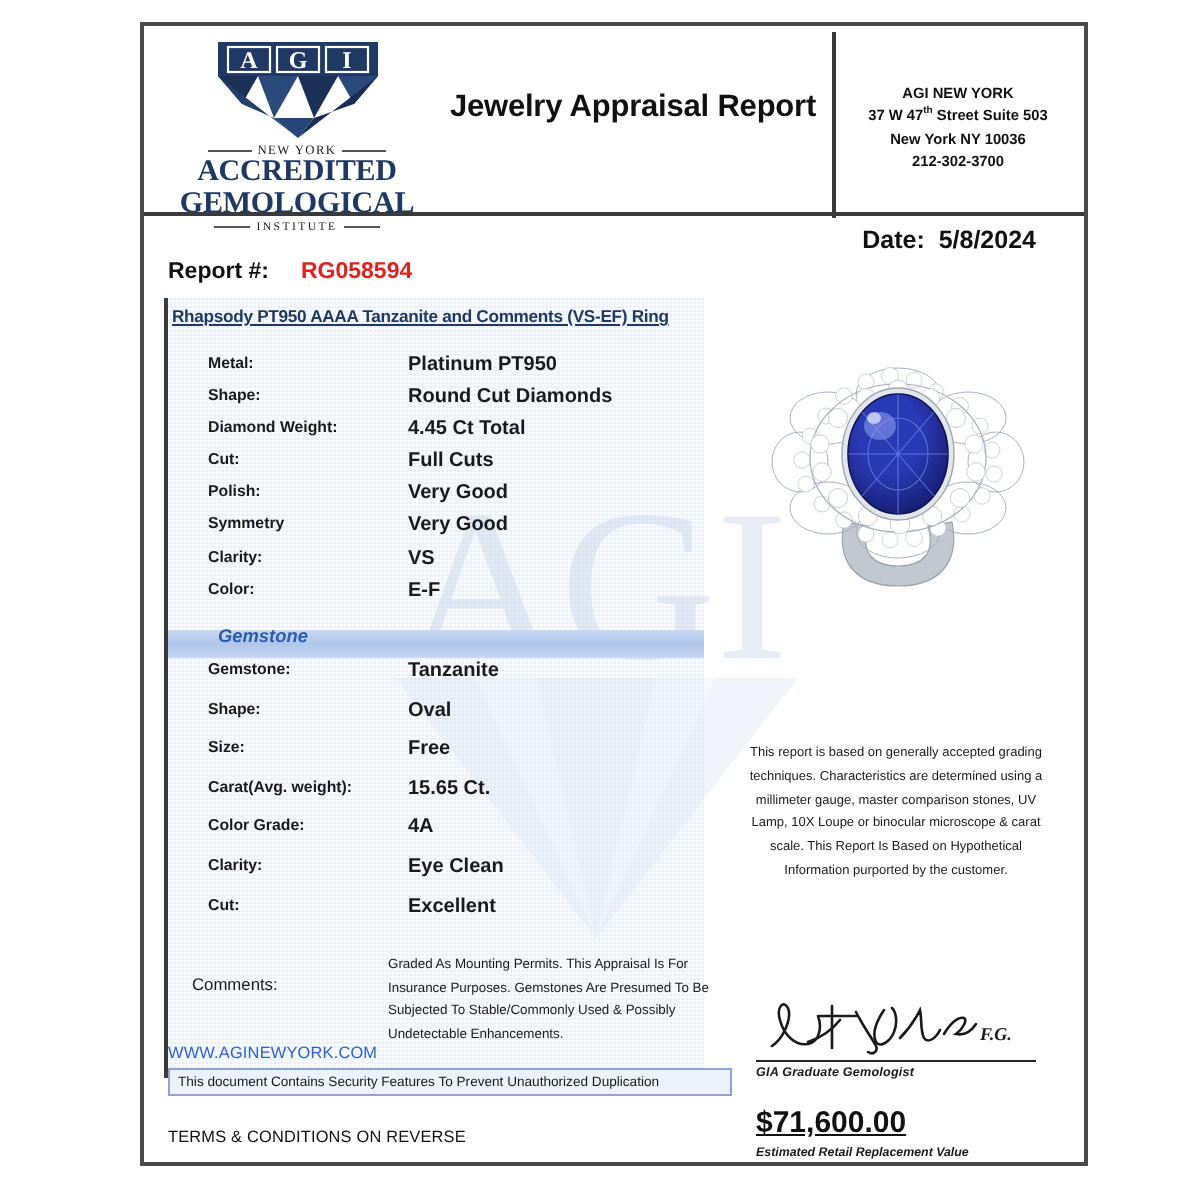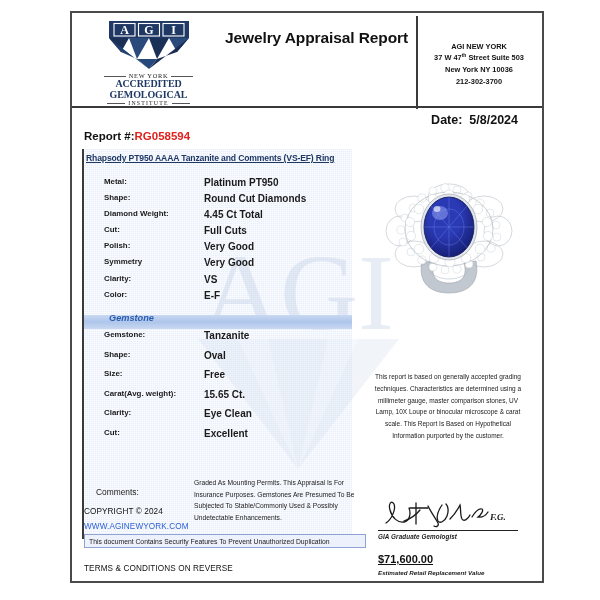--- a/index.html
+++ b/index.html
@@ -52,21 +52,21 @@
   .logo-newyork {
     font-family: "Liberation Serif", serif;
     font-size: 6.4px;
     letter-spacing: 0.7px;
     color: #1a1a1a;
     margin-top: 1px;
     position: relative;
   }
   .logo-agi-line {
     font-family: "Liberation Serif", serif;
-    font-size: 10px;
+    font-size: 15px;
     font-weight: bold;
     color: #1f3864;
     letter-spacing: -0.1px;
     line-height: 1.05;
   }
   .logo-institute {
     font-family: "Liberation Serif", serif;
     font-size: 5.8px;
     letter-spacing: 1.2px;
     color: #1a1a1a;
@@ -78,21 +78,21 @@
     height: 1px;
     background: #555;
     width: 22px;
     margin: 0 3px;
   }
   .rule-flank.short { width: 18px; }
 
   .title {
     position: absolute;
     left: 142px;
-    top: 16px;
+    top: 32px;
     width: 205px;
     text-align: center;
     font-size: 15.5px;
     font-weight: bold;
     color: #111;
     letter-spacing: -0.1px;
   }
 
   .contact {
     position: absolute;
@@ -134,21 +134,21 @@
     color: #111;
   }
   .report-line {
     position: absolute;
     left: 12px;
     top: 117px;
     font-size: 11.5px;
     font-weight: bold;
     color: #111;
   }
-  .report-num { color: #e0211c; margin-left: 0; }
+  .report-num { color: #e0211c; margin-left: 16px; }
 
   
   .body-panel {
     position: absolute;
     left: 10px;
     top: 136px;
     width: 454px;
     height: 390px;
     border-left: 2px solid #3a3a3a;
     box-sizing: border-box;
@@ -296,21 +296,21 @@
   .sig-caption {
     font-size: 6.3px;
     font-weight: bold;
     font-style: italic;
     color: #1a1a1a;
     margin-top: 2px;
     letter-spacing: 0.1px;
   }
   .price {
     margin-top: 13px;
-    font-size: 11px;
+    font-size: 15px;
     font-weight: bold;
     color: #111;
     text-decoration: underline;
     display: inline-block;
   }
   .price-caption {
     font-size: 6.2px;
     font-weight: bold;
     font-style: italic;
     color: #1a1a1a;
@@ -471,20 +471,24 @@
           <span class="spec-label">Shape:</span>
           <span class="spec-value">Oval</span>
         </div>
         <div class="spec-row">
           <span class="spec-label">Size:</span>
           <span class="spec-value">Free</span>
         </div>
         <div class="spec-row">
           <span class="spec-label">Carat(Avg. weight):</span>
           <span class="spec-value">15.65 Ct.</span>
+        </div>
+        <div class="spec-row">
+          <span class="spec-label">Color Grade:</span>
+          <span class="spec-value">4A</span>
         </div>
         <div class="spec-row">
           <span class="spec-label">Clarity:</span>
           <span class="spec-value">Eye Clean</span>
         </div>
         <div class="spec-row">
           <span class="spec-label">Cut:</span>
           <span class="spec-value">Excellent</span>
         </div>
       </div>
@@ -594,20 +598,19 @@
           <text x="110" y="23" font-family="Liberation Serif, serif" font-size="9" font-weight="bold" font-style="italic" fill="#1a1a1a">F.G.</text>
         </svg>
         <div class="sig-rule"></div>
         <div class="sig-caption">GIA Graduate Gemologist</div>
         <div class="price">$71,600.00</div>
         <div class="price-caption">Estimated Retail Replacement Value</div>
       </div>
     </div>
 
     <div class="footer">
-      <div class="copyright">COPYRIGHT © 2024</div>
       <div class="weburl">WWW.AGINEWYORK.COM</div>
       <div class="security-bar">This document Contains Security Features To Prevent Unauthorized Duplication</div>
       <div class="terms">TERMS &amp; CONDITIONS ON REVERSE</div>
     </div>
 
   </div>
 </div>
 
 </body></html>

